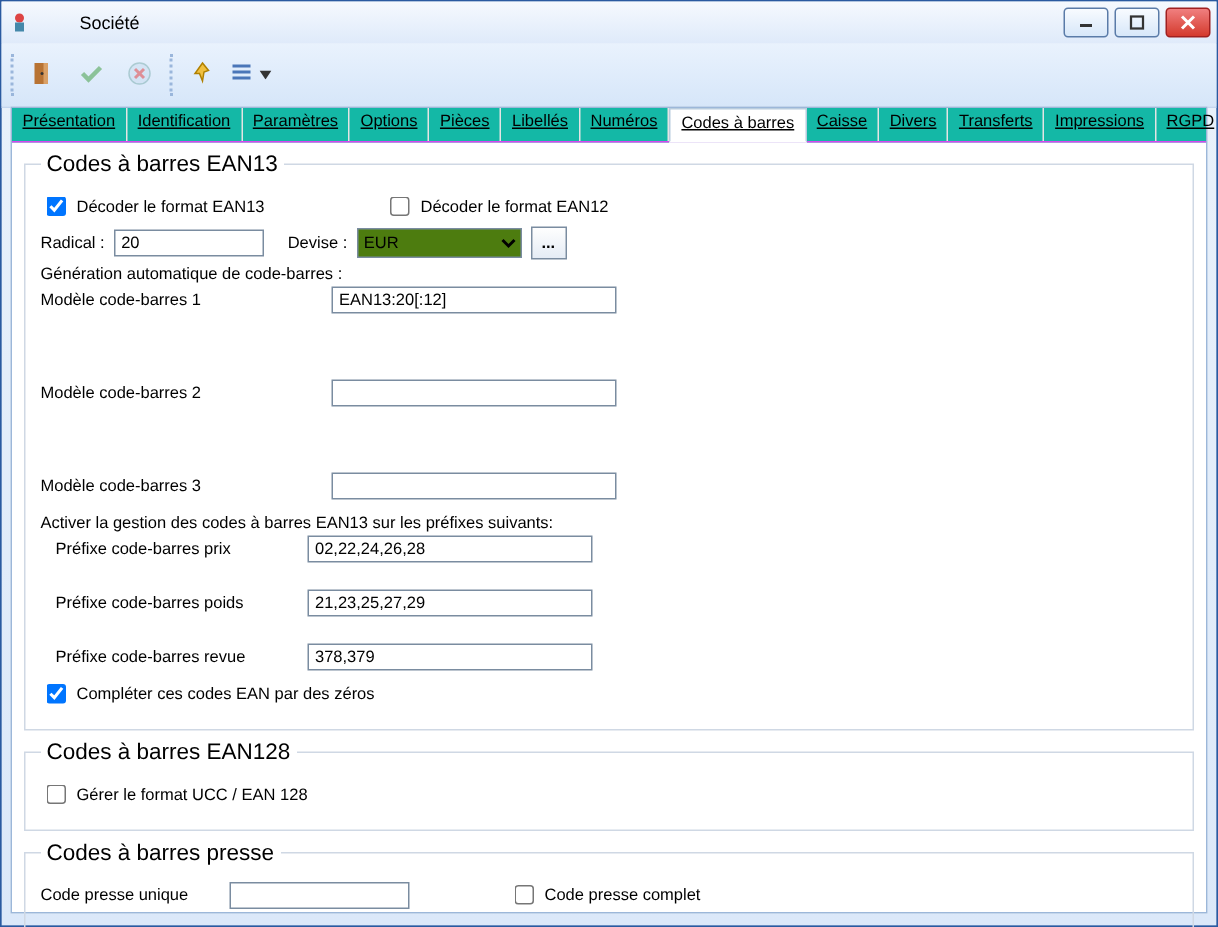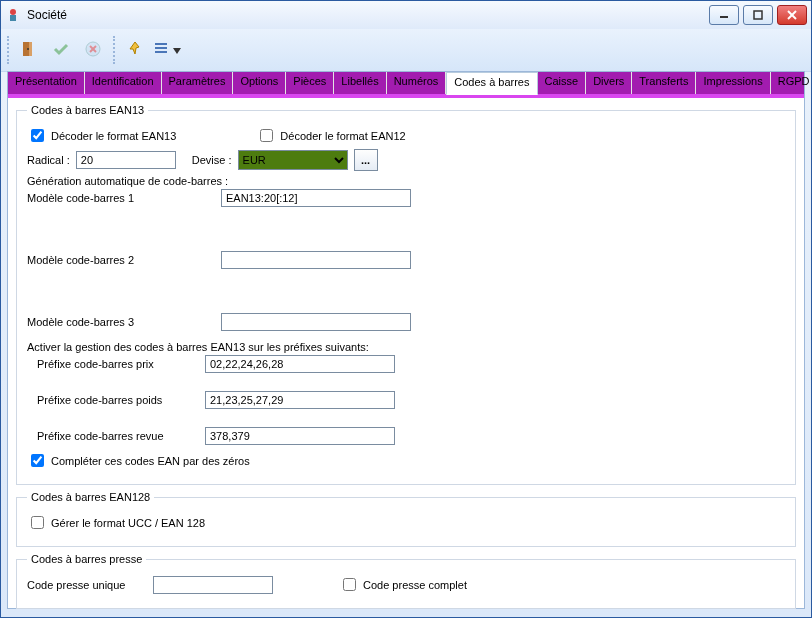--- a/index.html
+++ b/index.html
@@ -1,48 +1,48 @@
 <!DOCTYPE html>
 <html><head>
 <meta charset="utf-8">
 <style>
   html, body { margin: 0; padding: 0; font-family: "Segoe UI", Tahoma, sans-serif; font-size: 11px; }
   body { background: #6b91c4; width: 812px; height: 618px; overflow: hidden; }
 
   
   .window { position: relative; width: 812px; height: 618px; background: linear-gradient(#eaf2fb, #dbe8f9); border: 1px solid #2a5aa0; box-sizing: border-box; }
-  .titlebar { height: 28px; background: linear-gradient(#f5f9fe, #dfeafa); display: flex; align-items: center; padding: 0 4px; }
+  .titlebar { height: 28px; background: linear-gradient(#f5f9fe, #dfeafa); display: flex; align-items: center; padding: 0 4px; gap: 26px; }
   .titlebar .app-icon { width: 16px; height: 16px; margin-right: 6px; }
   .titlebar .title { flex: 1; color: #000; font-size: 12px; }
   .win-btns { display: flex; gap: 4px; }
   .win-btn { width: 28px; height: 18px; border: 1px solid #5a7ba8; border-radius: 3px; background: linear-gradient(#f8fbff,#d7e7f9); display:flex; align-items:center; justify-content:center; cursor:pointer; }
   .win-btn.close { background: linear-gradient(#f07f7f,#d43a2d); border-color:#a02020; }
   .win-btn svg { width: 12px; height: 10px; }
   .win-btn.close svg { stroke:#fff; }
 
   
   .toolbar { height: 38px; background: linear-gradient(#e9f2fd,#d6e6f9); display:flex; align-items:center; padding: 2px 6px; gap:6px; border-bottom:1px solid #c3d6ef; }
   .tgroup { display:flex; align-items:center; border-left: 2px dotted #9ab6db; padding-left:6px; gap:4px; }
   .tbtn { width:26px; height:26px; display:flex; align-items:center; justify-content:center; border:1px solid transparent; border-radius:3px; }
   .tbtn svg { width:18px; height:18px; }
   .dropdown-arrow { display:inline-block; margin-left:2px; }
   .dropdown-arrow svg { width:8px; height:6px; }
 
   
   .client { position:absolute; left:6px; right:6px; top:70px; bottom:8px; background:#fff; border:1px solid #9cb7d9; box-sizing:border-box; }
 
   
-  .tabs { display:flex; height:22px; background:#a21caf; border-bottom:4px solid #d946ef; }
+  .tabs { display:flex; height:22px; background:#14b8a6; border-bottom:1px solid #d946ef;text-decoration:underline; }
   .tab { padding: 3px 7px; color:#000; border-right:1px solid #e4e4e4; cursor:pointer; white-space:nowrap; font-size:11px; }
   .tab.active { background:#fff; border:1px solid #b8ccde; border-bottom-color:#fff; margin-bottom:-1px; position:relative; }
 
   
   .content { padding: 6px 8px; }
   fieldset { border:1px solid #cfd8e4; margin:0 0 6px 0; padding:6px 10px 10px; }
-  legend { padding:0 4px; color:#000; font-size:11px; }
+  legend { padding:0 4px; color:#000; font-size:15px; }
   .row { display:flex; align-items:center; margin:4px 0; gap:6px; }
   .row label { color:#000; }
   input[type=text] { border:1px solid #7a8ca0; height:18px; padding:0 4px; font: inherit; box-sizing:border-box; }
   select { border:1px solid #7a8ca0; height:20px; font: inherit; background:#4d7c0f; }
   .chk { display:flex; align-items:center; gap:4px; }
   .chk input { width:13px; height:13px; }
   .lbl-col { display:inline-block; }
   .grid { display:grid; grid-template-columns: 150px 190px; row-gap:4px; column-gap:8px; align-items:center; margin-left:0;gap:44px; }
   .grid2 { display:grid; grid-template-columns: 150px 190px; row-gap:4px; column-gap:8px; align-items:center; margin-left:10px;gap:18px; }
   .ellipsis-btn { width:22px; height:20px; border:1px solid #7a8ca0; background:linear-gradient(#fefefe,#e5ecf5); font-weight:bold; text-align:center; line-height:16px; cursor:pointer; display:inline-flex; align-items:center; justify-content:center; }

